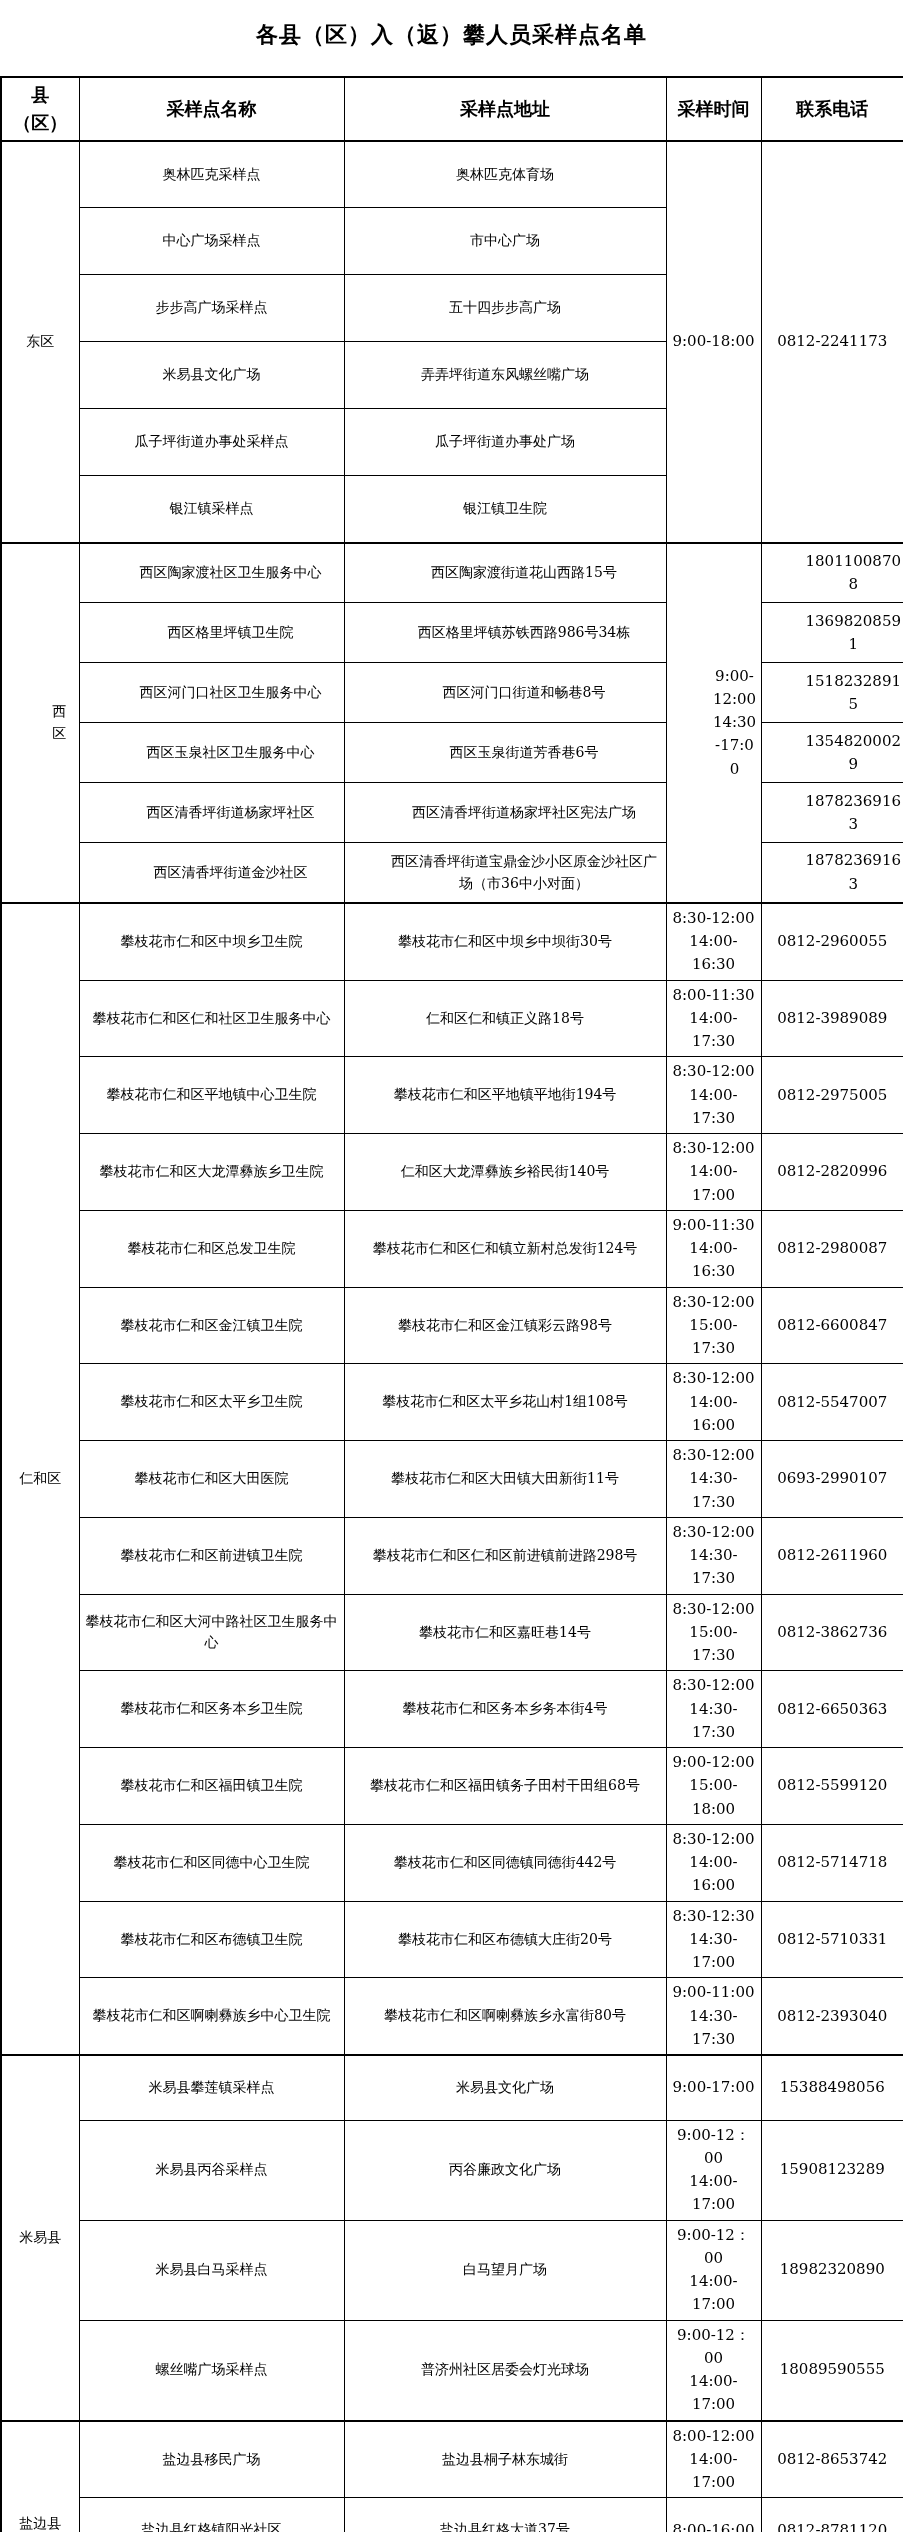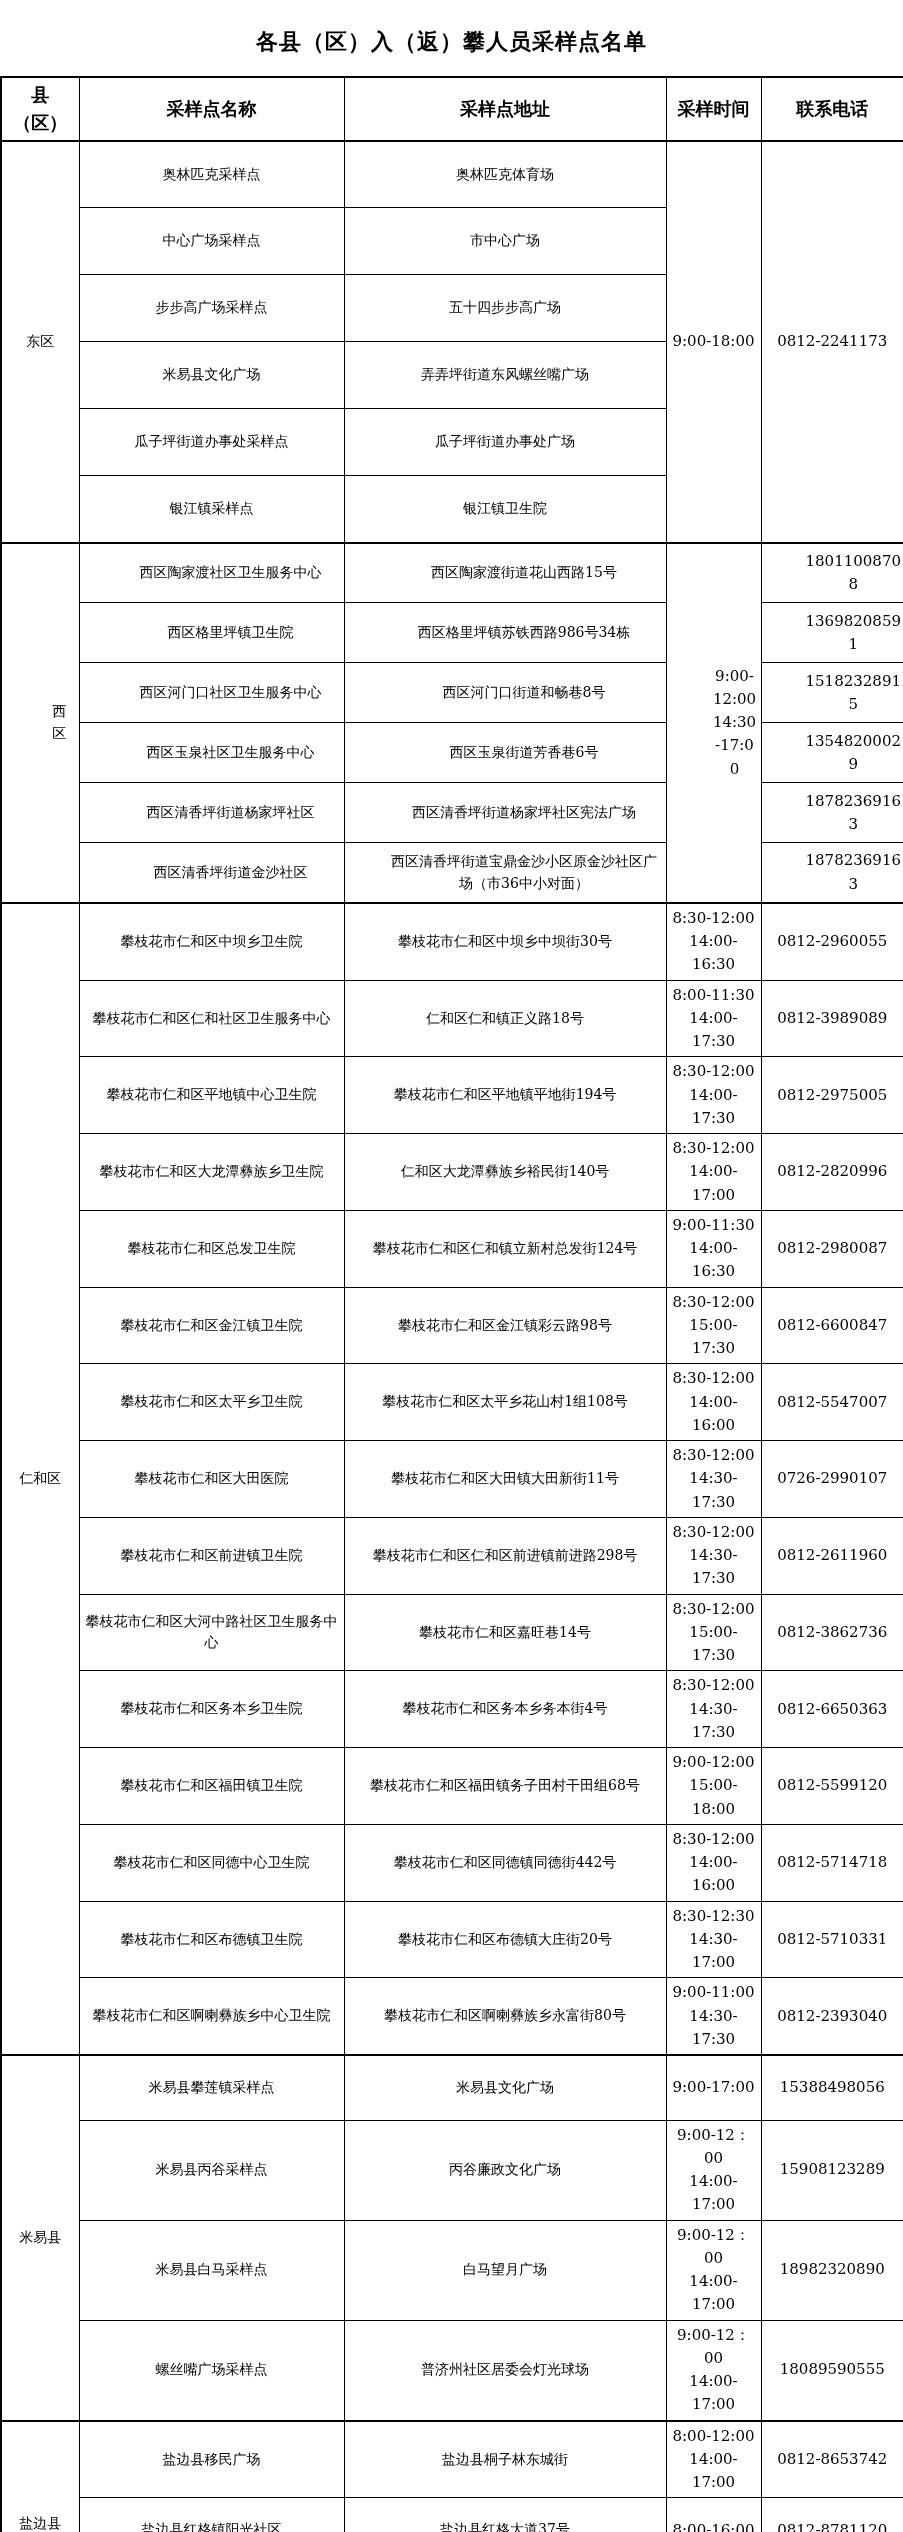--- a/index.html
+++ b/index.html
@@ -5,21 +5,21 @@
   * { box-sizing: border-box; margin: 0; padding: 0; }
   html, body {
     width: 903px;
     background: #ffffff;
     color: #000000;
     font-family: "DejaVu Serif", serif;
   }
   body { min-height: 2532px; }
   .page-title {
     height: 76px;
-    padding-top: 27px;
+    padding-top: 20px;
     text-align: center;
     font-size: 22px;
     font-weight: bold;
     font-family: "DejaVu Sans", sans-serif;
     letter-spacing: 1px;
   }
   table.sampling-table {
     width: 903px;
     table-layout: fixed;
     border-collapse: collapse;
@@ -186,21 +186,21 @@
         <td class="address-cell">攀枝花市仁和区太平乡花山村1组108号</td>
         <td class="time-cell">8:30-12:00
 14:00-16:00</td>
         <td class="phone-cell">0812-5547007</td>
       </tr>
       <tr class="sec-2">
         <td class="name-cell">攀枝花市仁和区大田医院</td>
         <td class="address-cell">攀枝花市仁和区大田镇大田新街11号</td>
         <td class="time-cell">8:30-12:00
 14:30-17:30</td>
-        <td class="phone-cell">0726-2990107</td>
+        <td class="phone-cell">0693-2990107</td>
       </tr>
       <tr class="sec-2">
         <td class="name-cell">攀枝花市仁和区前进镇卫生院</td>
         <td class="address-cell">攀枝花市仁和区仁和区前进镇前进路298号</td>
         <td class="time-cell">8:30-12:00
 14:30-17:30</td>
         <td class="phone-cell">0812-2611960</td>
       </tr>
       <tr class="sec-2">
         <td class="name-cell">攀枝花市仁和区大河中路社区卫生服务中心</td>

